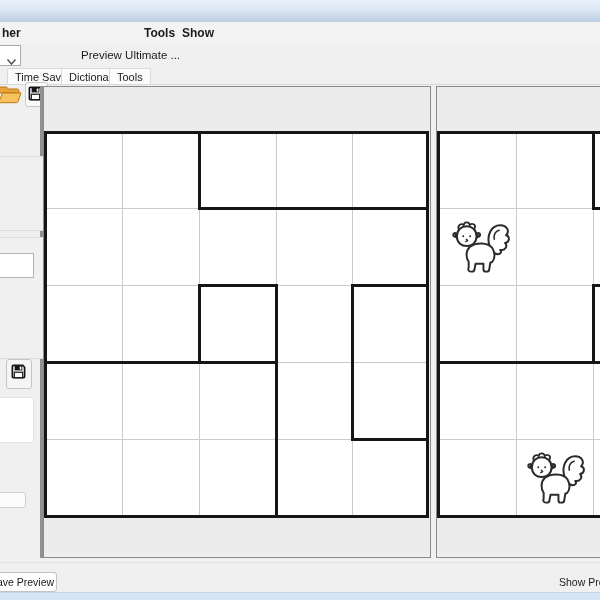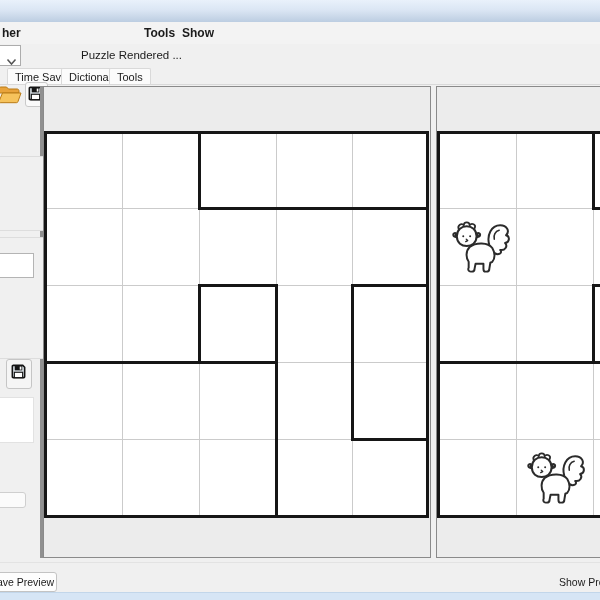--- a/index.html
+++ b/index.html
@@ -67,21 +67,21 @@
   <div class="menu-item" style="left:178px">Show</div>
 </div>
 
 <div class="abs combo">
   <span class="chev">
     <svg width="11" height="8" viewBox="0 0 11 8">
         <polyline points="1.5,1.5 5.5,6 9.5,1.5" fill="none" stroke="#555" stroke-width="1.5"></polyline>
       </svg>
   </span>
 </div>
-<div class="abs preview-label">Puzzle Rendered ...</div>
+<div class="abs preview-label">Preview Ultimate ...</div>
 
 <div class="abs tabstrip-line"></div>
 <div class="tab" style="left:7px">Time Saver</div>
 <div class="tab" style="left:61px">Dictionary</div>
 <div class="tab" style="left:109px">Tools</div>
 
 <div class="icon-btn" style="left:-2px;top:84px;width:24px;height:21px">
   <svg width="24" height="21" viewBox="0 0 24 21">
     <path d="M1 5 C1 3.8 1.8 3 3 3 L8.5 3 L10.5 5 L19 5 C20.2 5 21 5.8 21 7 L21 9 L1 9 Z" fill="#e8a33b" stroke="#b97b17" stroke-width="1"></path>
     <path d="M1 17.5 L4.5 9 L23 9 L20 17.5 C19.8 18.3 19.2 18.7 18.5 18.7 L2.2 18.7 C1.4 18.7 1 18.2 1 17.5 Z" fill="#f6c35c" stroke="#b97b17" stroke-width="1"></path>

